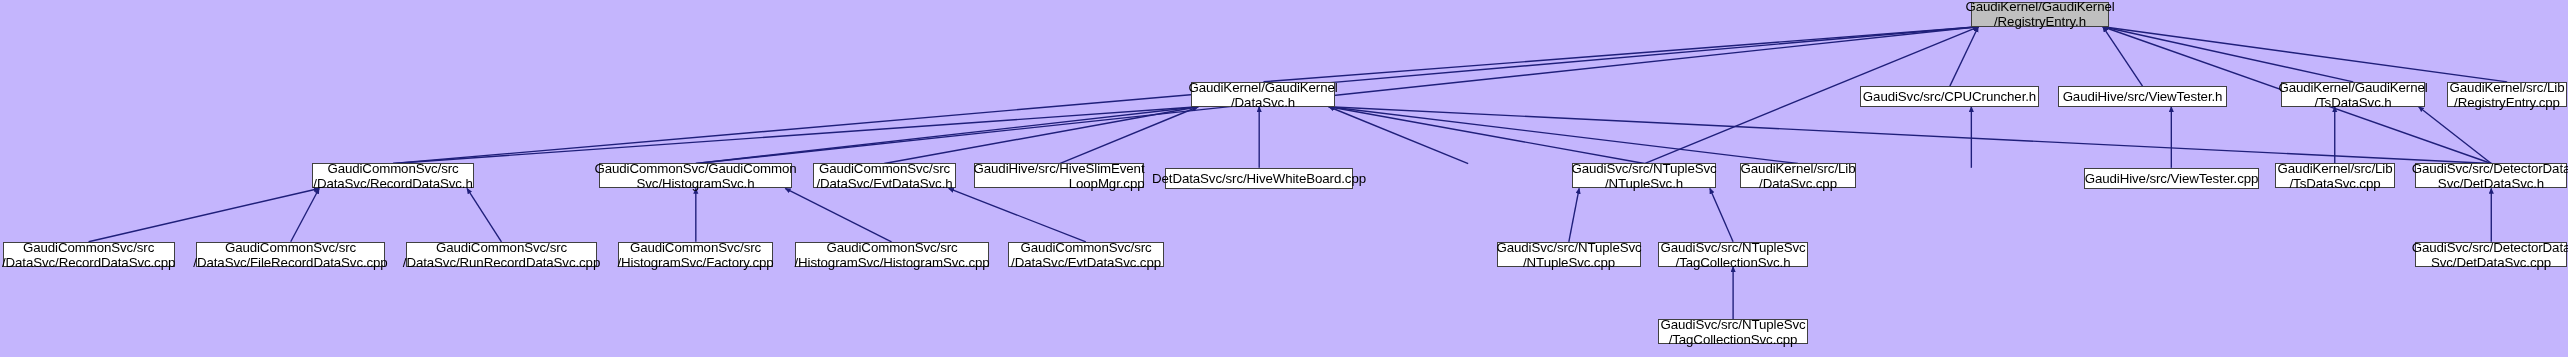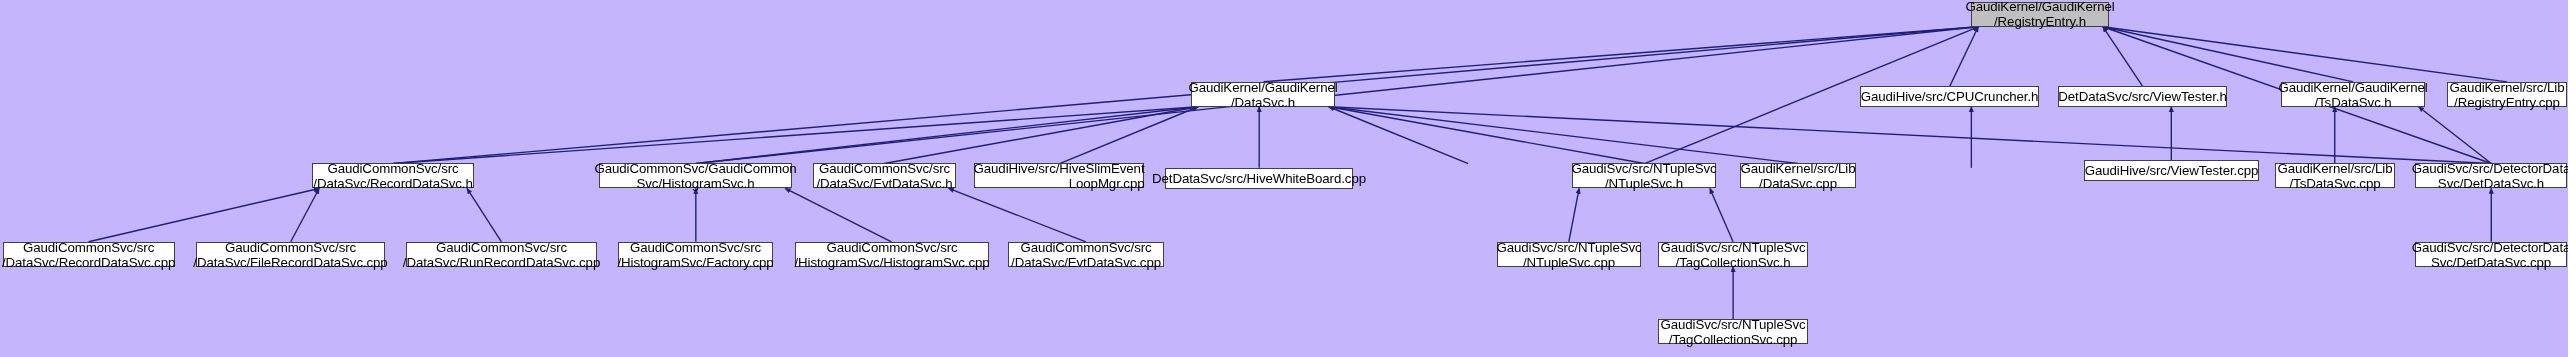--- a/index.html
+++ b/index.html
@@ -88,40 +88,40 @@
       <line x1="1262.5" y1="281" x2="1103" y2="219" stroke="#1f1f7a" stroke-width="1.6" marker-end="url(#arrow)"></line>
       <line x1="1824" y1="281" x2="1836" y2="219" stroke="#1f1f7a" stroke-width="1.6" marker-end="url(#arrow)"></line>
       <line x1="2015" y1="281" x2="1988" y2="219" stroke="#1f1f7a" stroke-width="1.6" marker-end="url(#arrow)"></line>
       <line x1="2015" y1="371" x2="2015" y2="310" stroke="#1f1f7a" stroke-width="1.6" marker-end="url(#arrow)"></line>
       <line x1="2896.5" y1="281" x2="2896.5" y2="219" stroke="#1f1f7a" stroke-width="1.6" marker-end="url(#arrow)"></line>
     </svg>
 <div class="node root" style="left: 1971px; top: 1.7px; width: 138px; height: 25px;">GaudiKernel/GaudiKernel
 /RegistryEntry.h</div>
     <div class="node" style="left: 1191px; top: 82px; width: 144px; height: 25px;">GaudiKernel/GaudiKernel
 /DataSvc.h</div>
-    <div class="node" style="left: 1860px; top: 86px; width: 179px; height: 20.6px;">GaudiHive/src/CPUCruncher.h</div>
-    <div class="node" style="left: 2058px; top: 86px; width: 169px; height: 20.6px;">DetDataSvc/src/ViewTester.h</div>
+    <div class="node" style="left: 1860px; top: 86px; width: 179px; height: 20.6px;">GaudiSvc/src/CPUCruncher.h</div>
+    <div class="node" style="left: 2058px; top: 86px; width: 169px; height: 20.6px;">GaudiHive/src/ViewTester.h</div>
     <div class="node" style="left: 2281px; top: 82px; width: 144px; height: 25px;">GaudiKernel/GaudiKernel
 /TsDataSvc.h</div>
     <div class="node" style="left: 2447px; top: 82px; width: 120px; height: 25px;">GaudiKernel/src/Lib
 /RegistryEntry.cpp</div>
     <div class="node" style="left: 312px; top: 163px; width: 162px; height: 25px;">GaudiCommonSvc/src
 /DataSvc/RecordDataSvc.h</div>
     <div class="node" style="left: 599px; top: 163px; width: 193px; height: 25px; text-align: center;">GaudiCommonSvc/GaudiCommon
 Svc/HistogramSvc.h</div>
     <div class="node" style="left: 813px; top: 163px; width: 143px; height: 25px;">GaudiCommonSvc/src
 /DataSvc/EvtDataSvc.h</div>
     <div class="node" style="left: 974px; top: 163px; width: 170px; height: 25px; text-align: right;">GaudiHive/src/HiveSlimEvent
 LoopMgr.cpp</div>
     <div class="node" style="left: 1165px; top: 168px; width: 188px; height: 20.6px;">DetDataSvc/src/HiveWhiteBoard.cpp</div>
     <div class="node" style="left: 1572px; top: 163px; width: 144px; height: 25px;">GaudiSvc/src/NTupleSvc
 /NTupleSvc.h</div>
     <div class="node" style="left: 1740px; top: 163px; width: 116px; height: 25px;">GaudiKernel/src/Lib
 /DataSvc.cpp</div>
-    <div class="node" style="left: 2084px; top: 160px; width: 175px; height: 20.6px;">GaudiHive/src/ViewTester.cpp</div>
+    <div class="node" style="left: 2084px; top: 168px; width: 175px; height: 20.6px;">GaudiHive/src/ViewTester.cpp</div>
     <div class="node" style="left: 2275px; top: 163px; width: 120px; height: 25px;">GaudiKernel/src/Lib
 /TsDataSvc.cpp</div>
     <div class="node" style="left: 2415px; top: 163px; width: 152px; height: 25px;">GaudiSvc/src/DetectorData
 Svc/DetDataSvc.h</div>
     <div class="node" style="left: 2.6px; top: 242px; width: 172px; height: 25px;">GaudiCommonSvc/src
 /DataSvc/RecordDataSvc.cpp</div>
     <div class="node" style="left: 196px; top: 242px; width: 189px; height: 25px;">GaudiCommonSvc/src
 /DataSvc/FileRecordDataSvc.cpp</div>
     <div class="node" style="left: 406px; top: 242px; width: 191px; height: 25px;">GaudiCommonSvc/src
 /DataSvc/RunRecordDataSvc.cpp</div>

